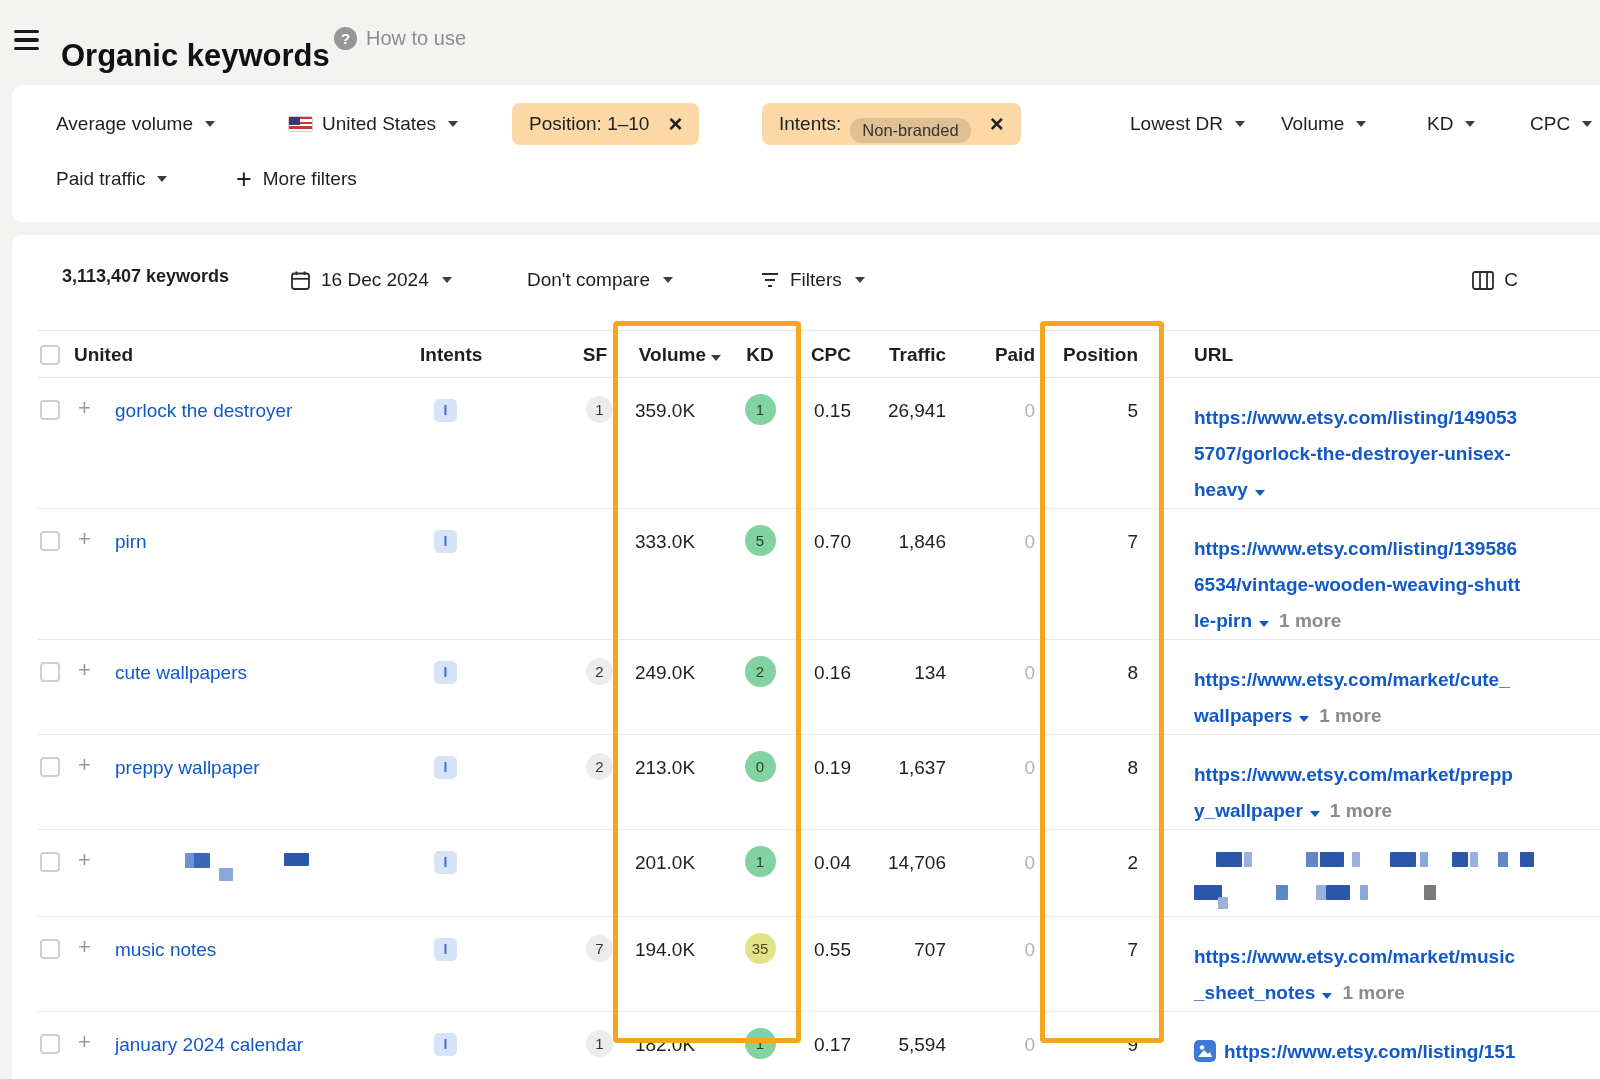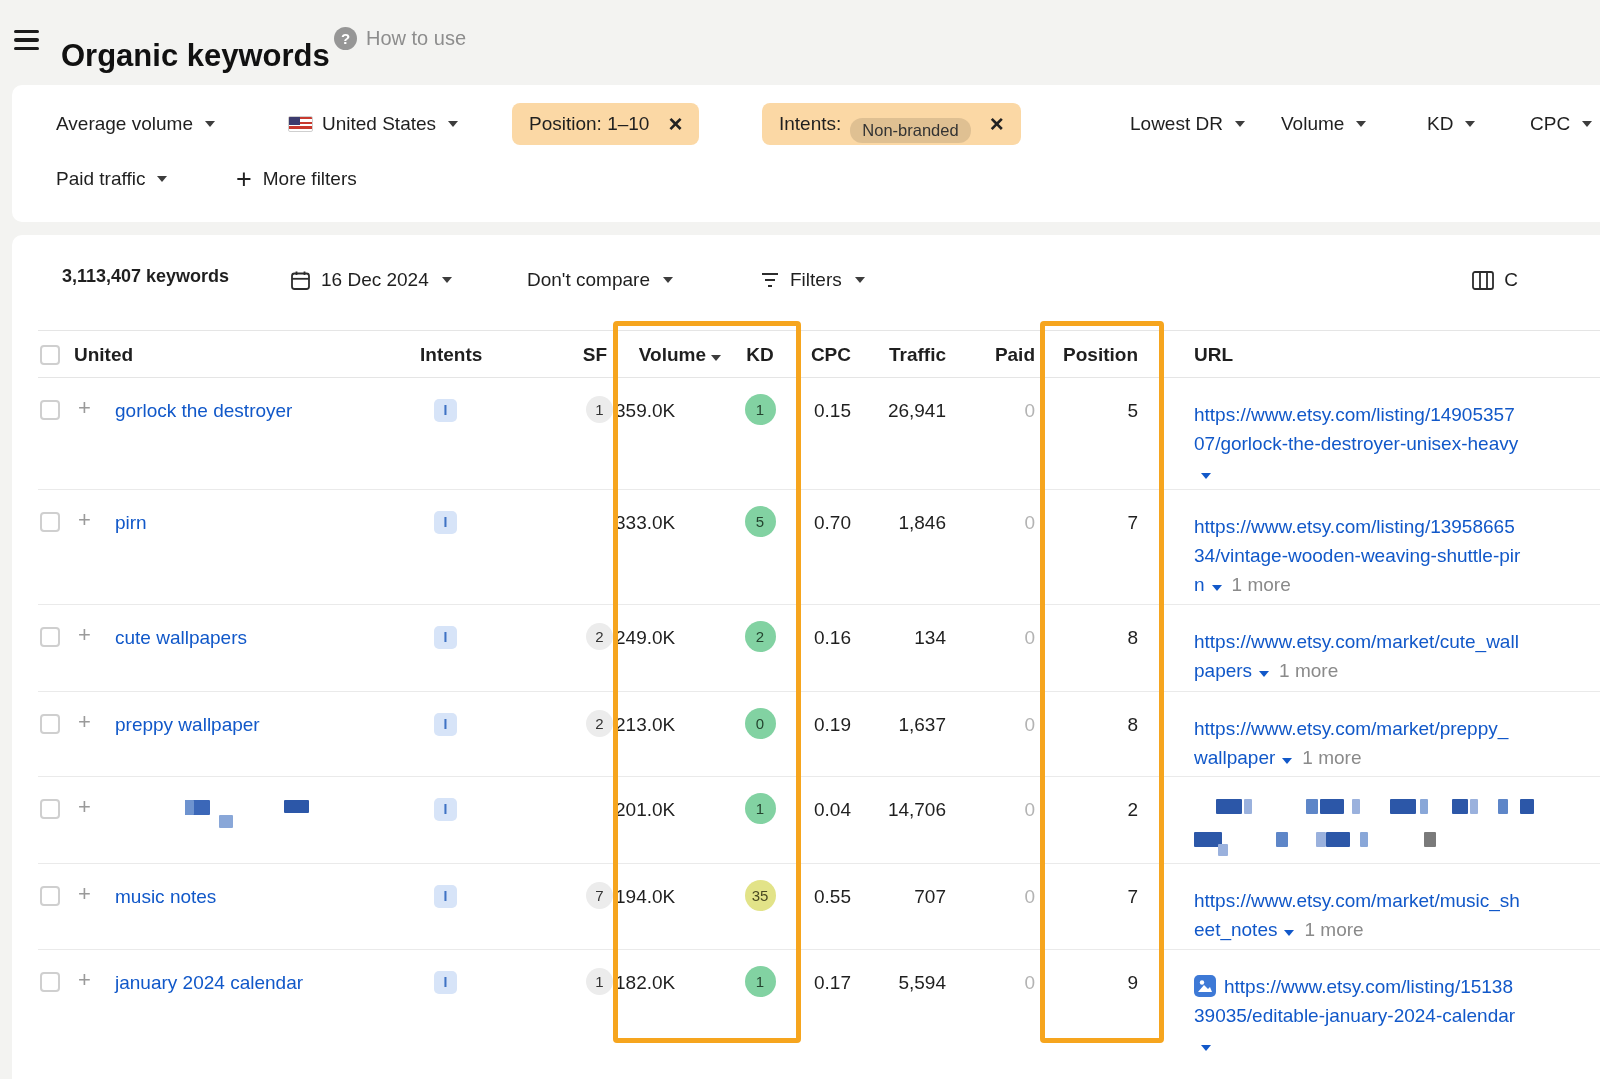--- a/index.html
+++ b/index.html
@@ -67,29 +67,29 @@
   .c-check { padding-top:22px; padding-left:2px; }
   .checkbox { width:20px; height:20px; border:2px solid #cfcfcf; border-radius:4px; background:#fff; display:inline-block; cursor:pointer; }
   .c-expand { padding-top:17px; padding-left:4px; font-size:22px; color:#9a9a9a; cursor:pointer; }
   .c-keyword { padding-top:22px; padding-left:7px; }
   .kw-link { color:var(--link); text-decoration:none;margin-top:27px; }
   .c-intents { padding-top:20px; padding-left:14px; }
   .intent-badge { width:23px; height:23px; border-radius:5px; background:#d7e4f8; color:#3f72c4; font-weight:700; font-size:14px; display:inline-flex; align-items:center; justify-content:center; }
   .c-sf { justify-self:end; padding-right:2px; padding-top:18px; }
   .sf-badge { width:27px; height:27px; border-radius:50%; background:#ececec; color:#333; font-size:15px; display:inline-flex; align-items:center; justify-content:center; }
   .sf-badge:empty { display:none; }
-  .c-volume { text-align:left; padding-right:12px; padding-top:22px; }
+  .c-volume { text-align:center; padding-right:12px; padding-top:22px; }
   .c-kd { text-align:center; padding-top:16px; }
   .kd-badge { width:31px; height:31px; border-radius:50%; display:inline-flex; align-items:center; justify-content:center; font-size:15px; }
   .kd-green { background:#82d2a2; color:#24442f; }
   .kd-yellow { background:#e2e388; color:#4a4a22; }
   .c-cpc,.c-traffic,.c-paid,.c-position { text-align:right; padding-right:4px; padding-top:22px; }
   .c-paid { color:#b3b3b3; }
   .c-url { padding-top:22px; padding-left:52px; }
-  .url-inner { max-width:328px; word-break:break-all; line-height:29px; }
+  .url-inner { max-width:328px; word-break:break-all; line-height:36px;font-weight:bold; }
   .url-link { color:var(--link); text-decoration:none; }
   .lcaret { display:inline-block; width:0; height:0; border-left:5px solid transparent; border-right:5px solid transparent; border-top:6px solid var(--link); margin-left:7px; cursor:pointer; }
   .more { color:#8a8a8a; margin-left:10px; cursor:pointer; }
   .more:empty { display:none; }
   .img-icon { display:inline-block; width:22px; height:22px; margin-right:8px; vertical-align:-4px; }
 
   
   .redact { position:relative; display:block; }
   .redact i { position:absolute; display:block; height:15px; border-radius:1px; }
   .redact-kw { height:32px; width:220px; }

